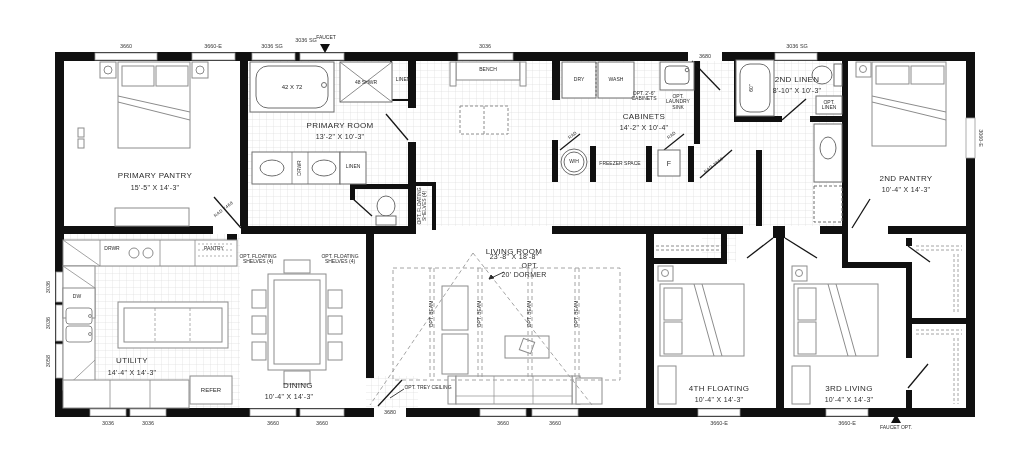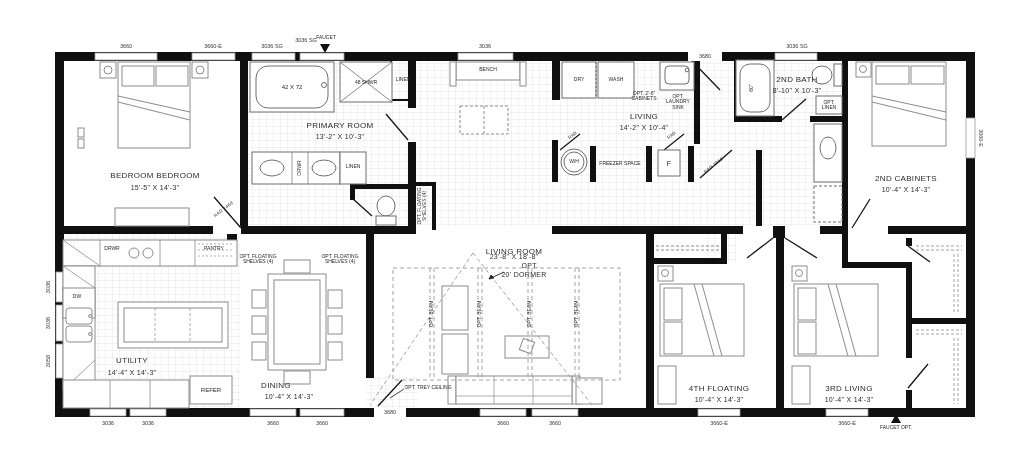--- a/index.html
+++ b/index.html
@@ -282,33 +282,33 @@
     <path d="M954 254 V314 M958 254 V314"></path>
     <path d="M954 338 V404 M958 338 V404"></path>
   </g>
 
   <g fill="#101010">
     <path d="M320 44 l10 0 -5 9 z"></path>
     <path d="M891 417 l10 0 -5 -9 z" transform="translate(0,6)"></path>
   </g>
 </svg>
 
-<div class="lbl" style="left:155px;top:176px">BEDROOM BEDROOM</div>
+<div class="lbl" style="left:155px;top:176px">PRIMARY PANTRY</div>
 <div class="lbl dims" style="left:155px;top:188px">15'-5" X 14'-3"</div>
 <div class="lbl" style="left:340px;top:126px">PRIMARY ROOM</div>
 <div class="lbl dims" style="left:340px;top:137px">13'-2" X 10'-3"</div>
-<div class="lbl" style="left:644px;top:117px">LIVING</div>
+<div class="lbl" style="left:644px;top:117px">CABINETS</div>
 <div class="lbl dims" style="left:644px;top:128px">14'-2" X 10'-4"</div>
-<div class="lbl" style="left:797px;top:80px">2ND BATH</div>
+<div class="lbl" style="left:797px;top:80px">2ND LINEN</div>
 <div class="lbl dims" style="left:797px;top:91px">8'-10" X 10'-3"</div>
-<div class="lbl" style="left:906px;top:179px">2ND CABINETS</div>
+<div class="lbl" style="left:906px;top:179px">2ND PANTRY</div>
 <div class="lbl dims" style="left:906px;top:190px">10'-4" X 14'-3"</div>
 <div class="lbl" style="left:132px;top:361px">UTILITY</div>
 <div class="lbl dims" style="left:132px;top:373px">14'-4" X 14'-3"</div>
-<div class="lbl" style="left:276px;top:386px">DINING</div>
+<div class="lbl" style="left:298px;top:386px">DINING</div>
 <div class="lbl dims" style="left:289px;top:397px">10'-4" X 14'-3"</div>
 <div class="lbl" style="left:514px;top:252px">LIVING ROOM</div>
 <div class="lbl dims" style="left:514px;top:257px">23'-8" X 18'-8"</div>
 <div class="lbl dims" style="left:530px;top:266px">OPT.</div>
 <div class="lbl dims" style="left:524px;top:275px">20' DORMER</div>
 <div class="lbl" style="left:719px;top:389px">4TH FLOATING</div>
 <div class="lbl dims" style="left:719px;top:400px">10'-4" X 14'-3"</div>
 <div class="lbl" style="left:849px;top:389px">3RD LIVING</div>
 <div class="lbl dims" style="left:849px;top:400px">10'-4" X 14'-3"</div>
 

